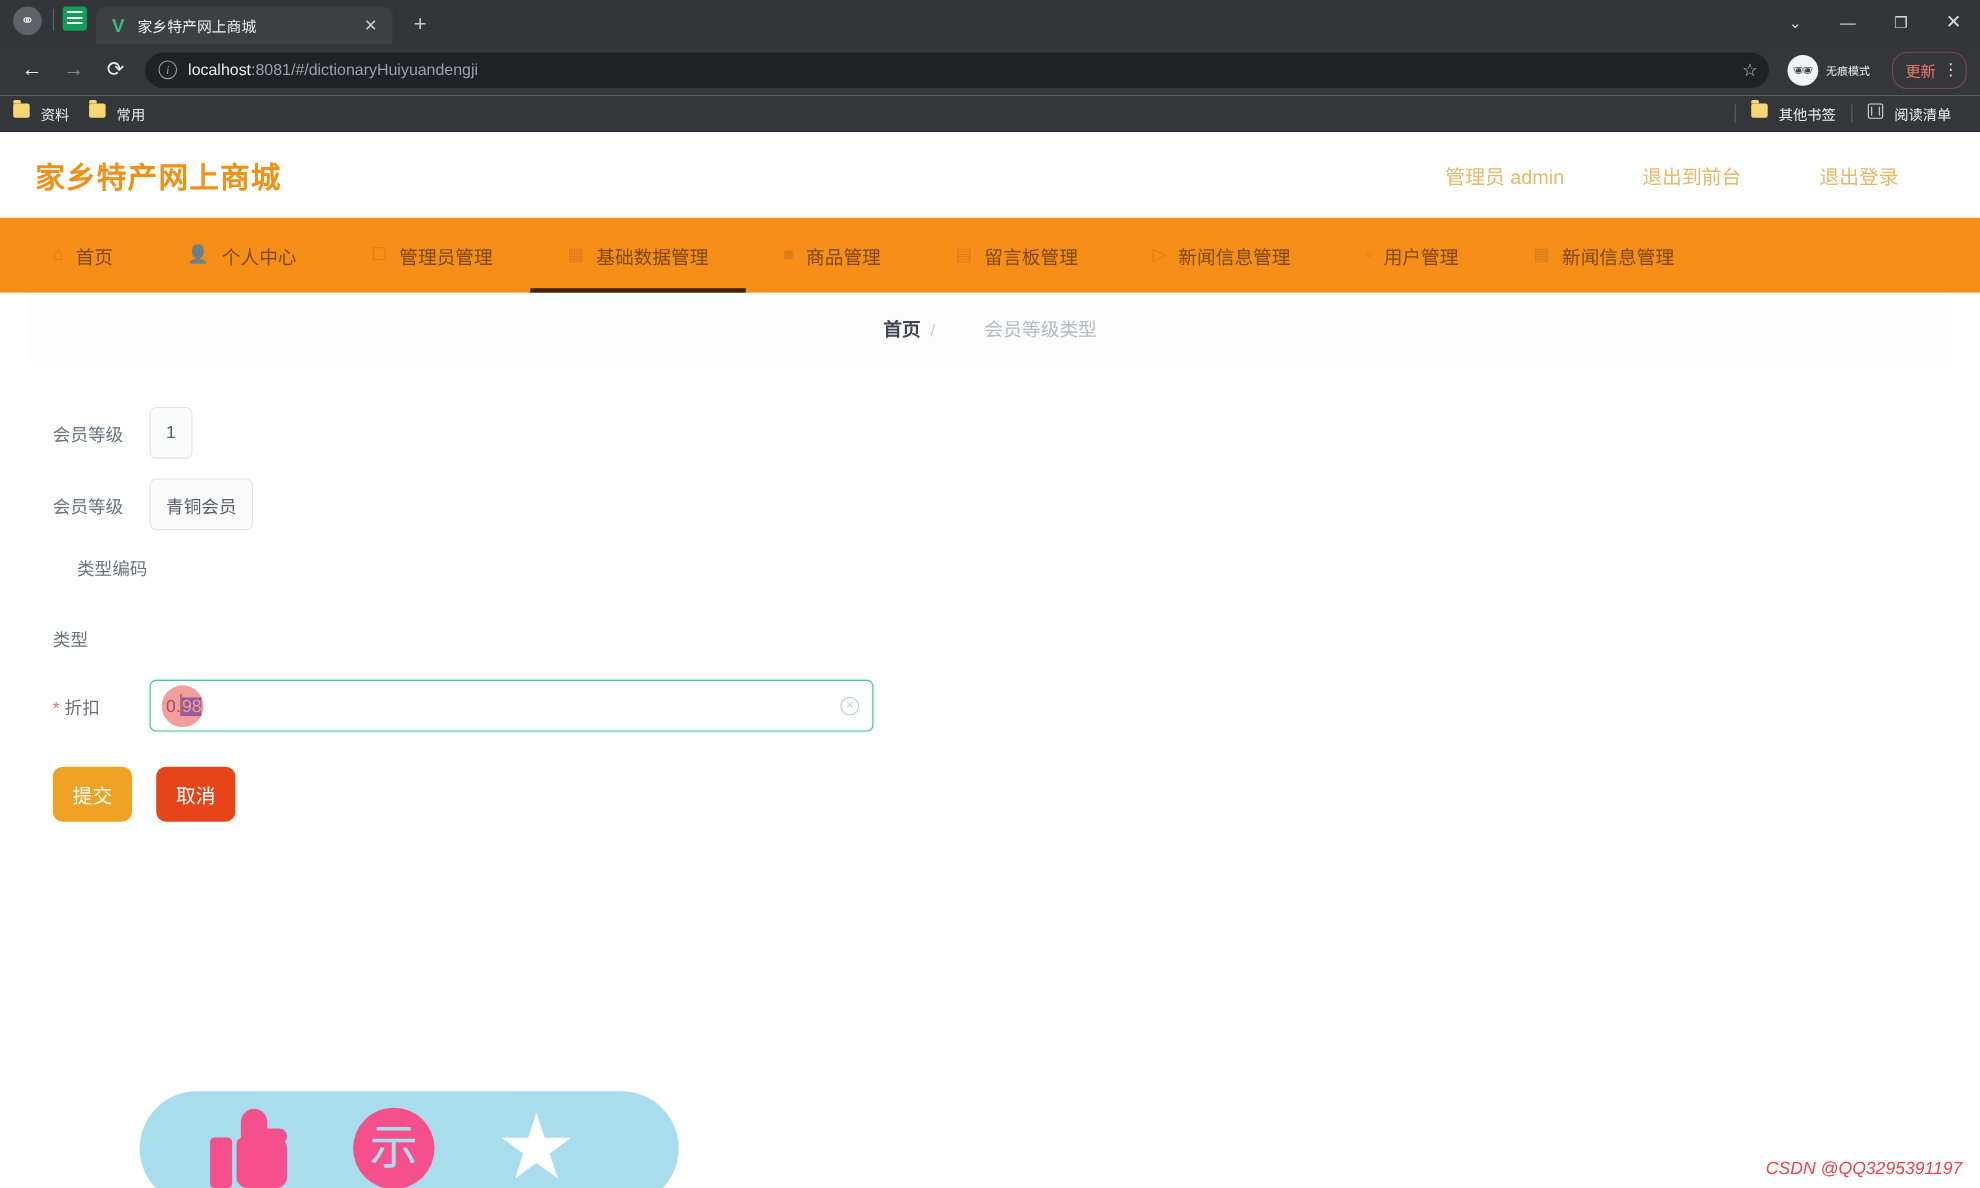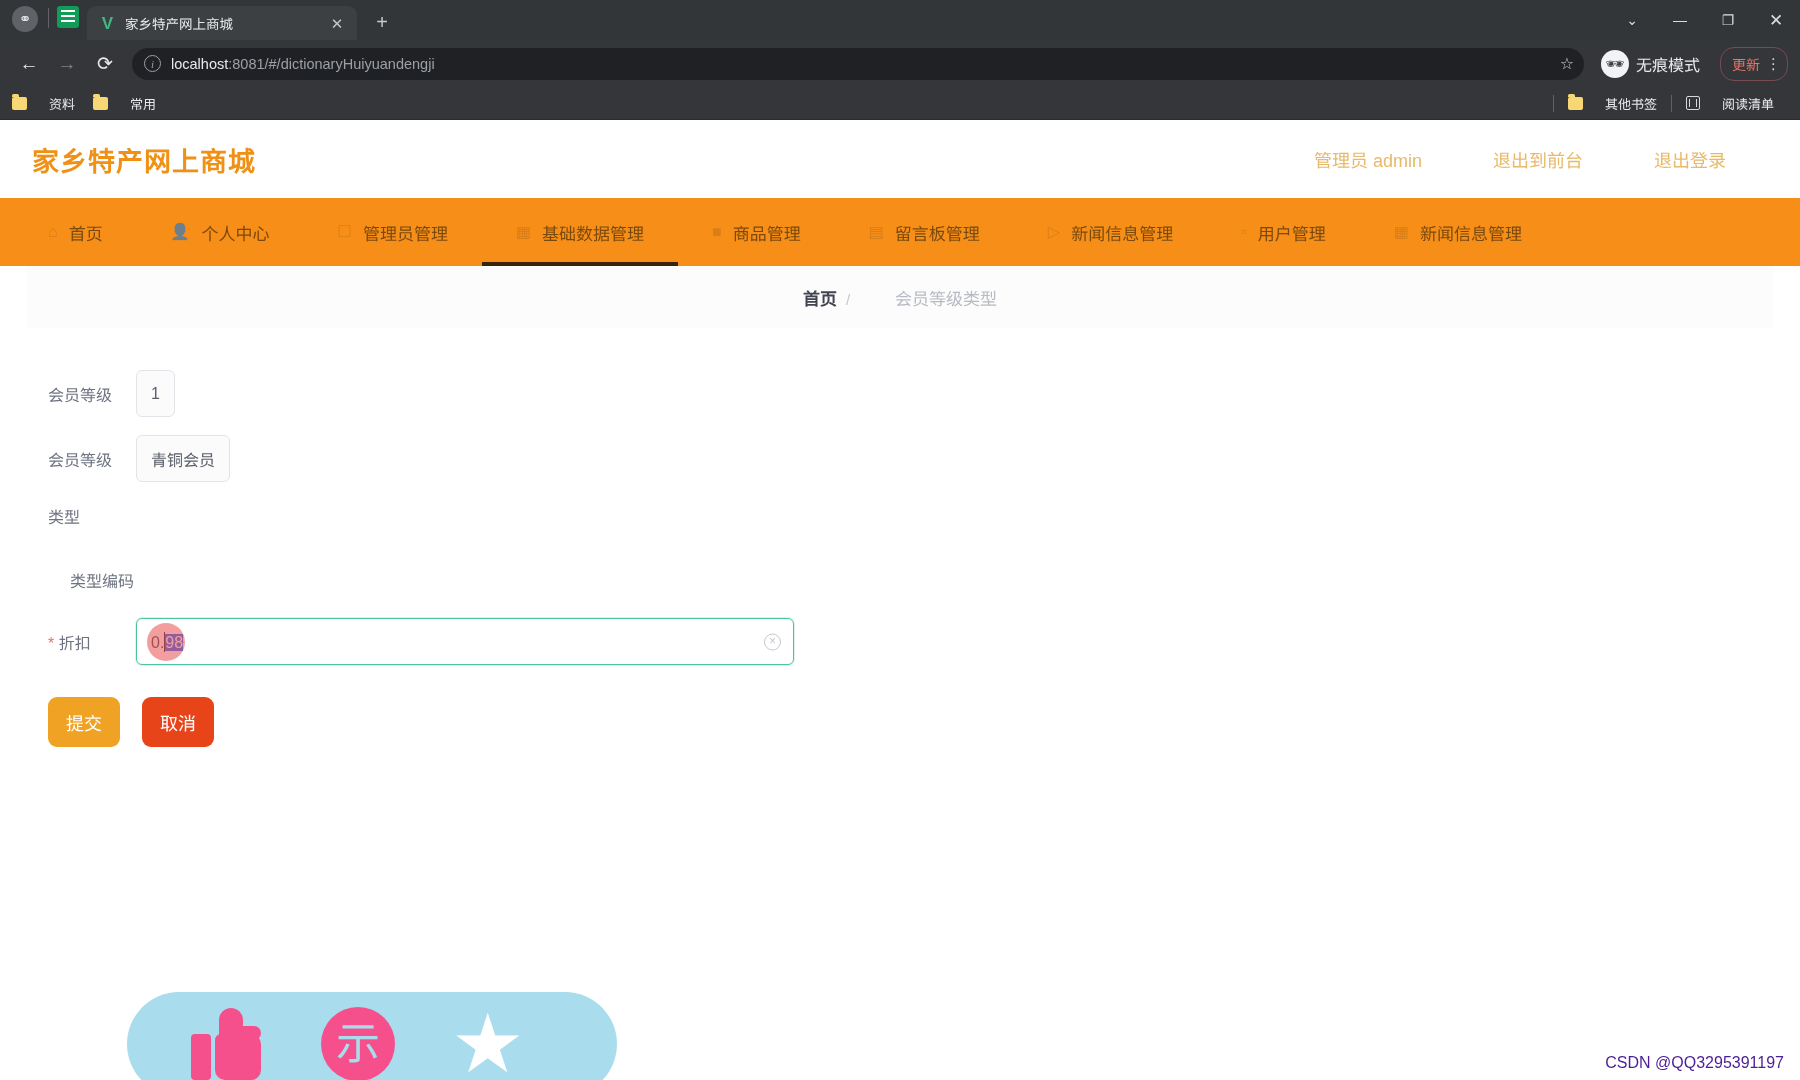--- a/index.html
+++ b/index.html
@@ -95,35 +95,35 @@
   .omni-star {
     position: absolute; right: 10px; color: #c6c8ca; font-size: 16px;
   }
   .incog {
     display: flex; align-items: center; gap: 7px; margin-left: 4px; padding-right: 4px;
   }
   .incog-badge {
     width: 28px; height: 28px; border-radius: 50%; background: #f1f3f4;
     display: flex; align-items: center; justify-content: center; font-size: 15px; color:#3c4043;
   }
-  .incog-label { color: #e8eaed; font-size: 16px; white-space: nowrap; }
+  .incog-label { color: #e8eaed; font-size: 10px; white-space: nowrap; }
   .update-pill {
     margin-left: 12px; height: 34px; border-radius: 14px;
     border: 1px solid #7a4a52; display: flex; align-items: center;
     padding: 0 6px 0 11px; gap: 6px;
   }
   .update-text { color: #e87766; font-size: 14px; white-space: nowrap; }
   .kebab { color: #d0d2d4; font-size: 15px; letter-spacing: 0; line-height: 1; }
 
   .bookmarks {
     height: 33px; background: #35363a;
     display: flex; align-items: center; padding: 0 12px; gap: 18px; position: relative;
     border-bottom: 1px solid #2a2b2e;
   }
-  .bm { display: flex; align-items: center; gap: 22px; }
+  .bm { display: flex; gap: 10px; }
   .bm-folder {
     width: 15px; height: 13px; background: #f7d774; border-radius: 2px; position: relative; flex:0 0 15px;
   }
   .bm-folder::before{
     content:""; position:absolute; top:-2.5px; left:0; width:7px; height:3px;
     background:#f7d774; border-radius:1.5px 1.5px 0 0;
   }
   .bm-label { color: #e8eaed; font-size: 13px; white-space: nowrap; }
   .bm-right { position: absolute; right: 26px; display: flex; align-items: center; gap: 14px; }
   .bm-sep { width: 1px; height: 17px; background: #5f6368; }
@@ -264,21 +264,21 @@
   }
   .circle-glyph {
     width: 74px; height: 74px; border-radius: 50%; background: #f5508c;
     display: flex; align-items: center; justify-content: center;
     color: #a9dced; font-size: 44px; line-height: 1; flex: 0 0 74px;
   }
   .star-glyph { color: #fff; font-size: 82px; line-height: 1; }
 
   .watermark {
     position: absolute; right: 16px; bottom: 8px;
-    color: #4c1d95; font-size: 16px; white-space: nowrap;
+    color: #ef4444; font-size: 16px; white-space: nowrap; font-style: italic;
   }
 </style>
 </head>
 <body>
 
 <div class="browser">
 
   <div class="tabstrip">
     <div class="chip-icons">
       <div class="chrome-circle">⚭</div>
@@ -411,24 +411,24 @@
         <div class="field">
           <div class="field-line">
             <span class="flabel">会员等级</span>
             <div class="fctrl readonly">青铜会员</div>
           </div>
         </div>
       </div>
 
       <div class="row2">
         <div class="field">
-          <div class="subhint">类型</div>
+          <div class="subhint sub-left">类型编码</div>
         </div>
         <div class="field">
-          <div class="subhint sub-left">类型编码</div>
+          <div class="subhint">类型</div>
         </div>
       </div>
 
       <div class="row-discount">
         <span class="flabel req">折扣</span>
         <div class="fctrl focused">
           <span class="discount-val"><span>0.</span><span class="caret"></span><span class="sel">98</span></span>
           <span class="cursor-blob"></span>
           <span class="clear-icon">×</span>
         </div>

